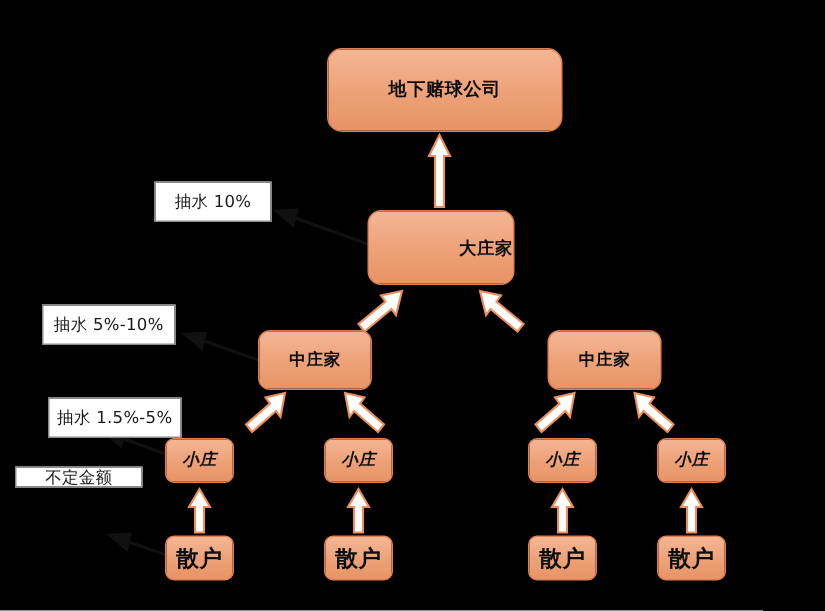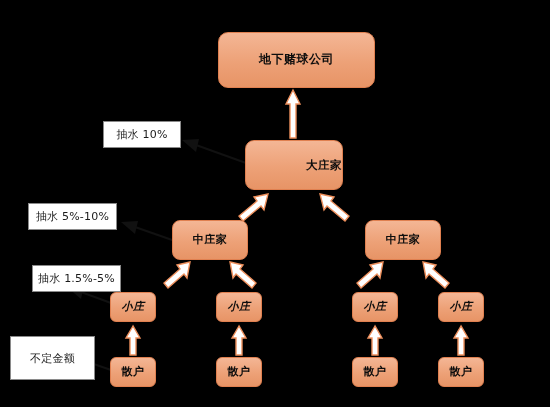--- a/index.html
+++ b/index.html
@@ -28,21 +28,21 @@
     color: #0d0d0d;
     font-weight: bold;
     letter-spacing: 0.5px;
     text-align: center;
     line-height: 1.1;
   }
   .node.lvl0 { font-size: 12px; border-radius: 10px; }
   .node.lvl1 { font-size: 11.5px; border-radius: 9px; justify-content: flex-end; }
   .node.lvl2 { font-size: 11px; border-radius: 8px; }
   .node.lvl3 { font-size: 11px; border-radius: 6px; font-style: italic; }
-  .node.lvl4 { font-size: 11px; border-radius: 6px; }
+  .node.lvl4 { font-size: 15px; border-radius: 6px; }
 
   
   .callout {
     position: absolute;
     box-sizing: border-box;
     background: #ffffff;
     border: 1px solid #8a8a8a;
     display: flex;
     align-items: center;
     justify-content: center;
@@ -167,17 +167,17 @@
   </div>
 
   <div class="callout" style="left:28px; top:203px; width:89px; height:27px;">
     <span>抽水 5%-10%</span>
   </div>
 
   <div class="callout" style="left:8px; top:265px; width:89px; height:27px;margin-left:24px;">
     <span>抽水 1.5%-5%</span>
   </div>
 
-  <div class="callout" style="left:10px; top:336px; width:85px; height:44px;">
+  <div class="callout" style="left:10px; top:311px; width:85px; height:14px;">
     <span>不定金额</span>
   </div>
 
 </div>
 
 </body></html>

